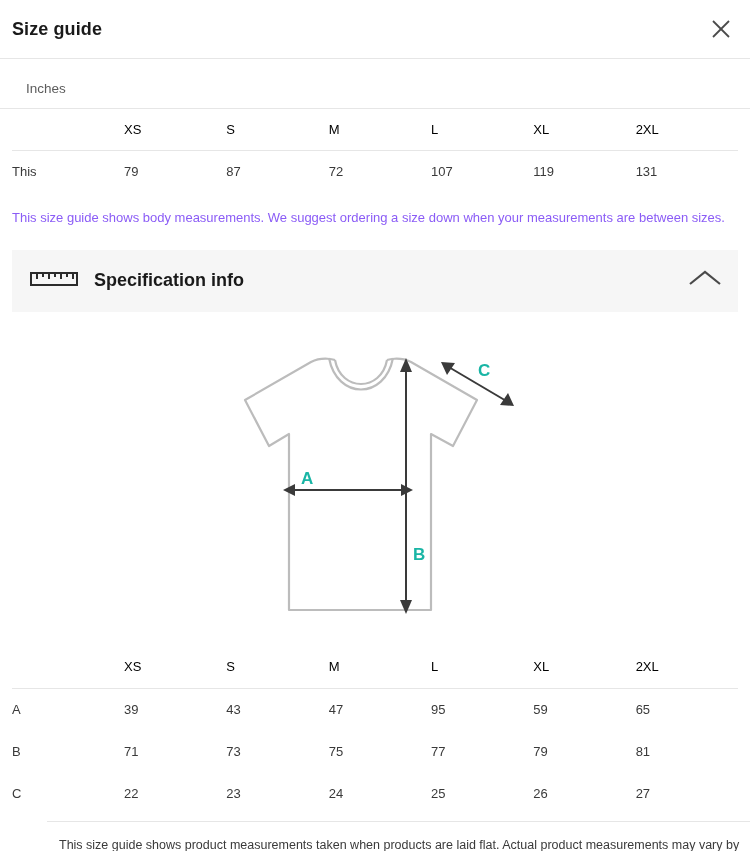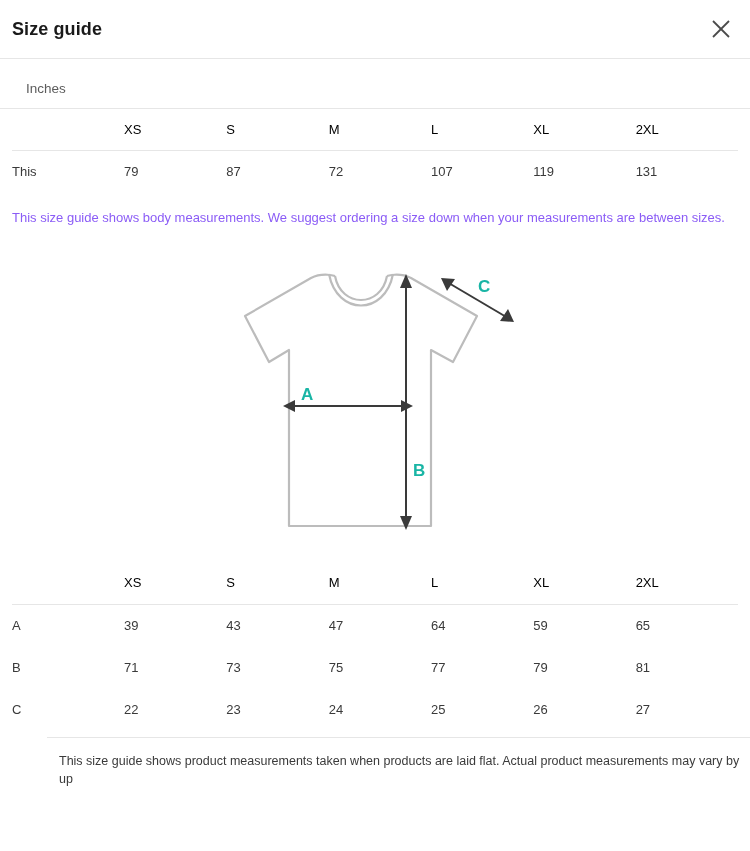--- a/index.html
+++ b/index.html
@@ -192,20 +192,42 @@
           <td class="valcell">107</td>
           <td class="valcell">119</td>
           <td class="valcell">131</td>
         </tr>
       </tbody>
     </table>
   </div>
 
   <div class="note">This size guide shows body measurements. We suggest ordering a size down when your measurements are between sizes.</div>
 
+  <div class="spec-bar">
+    <div class="spec-left">
+      <span class="ruler-icon">
+        <svg width="48" height="22" viewBox="0 0 48 22" aria-hidden="true">
+          <rect x="1" y="5" width="46" height="12" fill="none" stroke="#2b2b2b" stroke-width="2"></rect>
+          <line x1="7" y1="5" x2="7" y2="11" stroke="#2b2b2b" stroke-width="2"></line>
+          <line x1="13" y1="5" x2="13" y2="9" stroke="#2b2b2b" stroke-width="2"></line>
+          <line x1="19" y1="5" x2="19" y2="11" stroke="#2b2b2b" stroke-width="2"></line>
+          <line x1="25" y1="5" x2="25" y2="9" stroke="#2b2b2b" stroke-width="2"></line>
+          <line x1="31" y1="5" x2="31" y2="11" stroke="#2b2b2b" stroke-width="2"></line>
+          <line x1="37" y1="5" x2="37" y2="9" stroke="#2b2b2b" stroke-width="2"></line>
+          <line x1="43" y1="5" x2="43" y2="11" stroke="#2b2b2b" stroke-width="2"></line>
+        </svg>
+      </span>
+      <span class="spec-title">Specification info</span>
+    </div>
+    <span class="chevron">
+      <svg width="34" height="20" viewBox="0 0 34 20" aria-hidden="true">
+        <polyline points="2,15 17,3 32,15" fill="none" stroke="#4a4a4a" stroke-width="2.2"></polyline>
+      </svg>
+    </span>
+  </div>
 
   <div class="diagram-wrap">
     <svg width="300" height="280" viewBox="0 0 300 280" aria-hidden="true">
 
       <path d="M 110 12
                C 110 12 98 8 86 14
                L 20 52
                L 44 98
                L 64 86
                L 64 262
@@ -248,21 +270,21 @@
           <th>XL</th>
           <th>2XL</th>
         </tr>
       </thead>
       <tbody>
         <tr>
           <td class="rowhead-letter">A</td>
           <td class="valcell">39</td>
           <td class="valcell">43</td>
           <td class="valcell">47</td>
-          <td class="valcell">64</td>
+          <td class="valcell">95</td>
           <td class="valcell">59</td>
           <td class="valcell">65</td>
         </tr>
         <tr>
           <td class="rowhead-letter">B</td>
           <td class="valcell">71</td>
           <td class="valcell">73</td>
           <td class="valcell">75</td>
           <td class="valcell">77</td>
           <td class="valcell">79</td>

